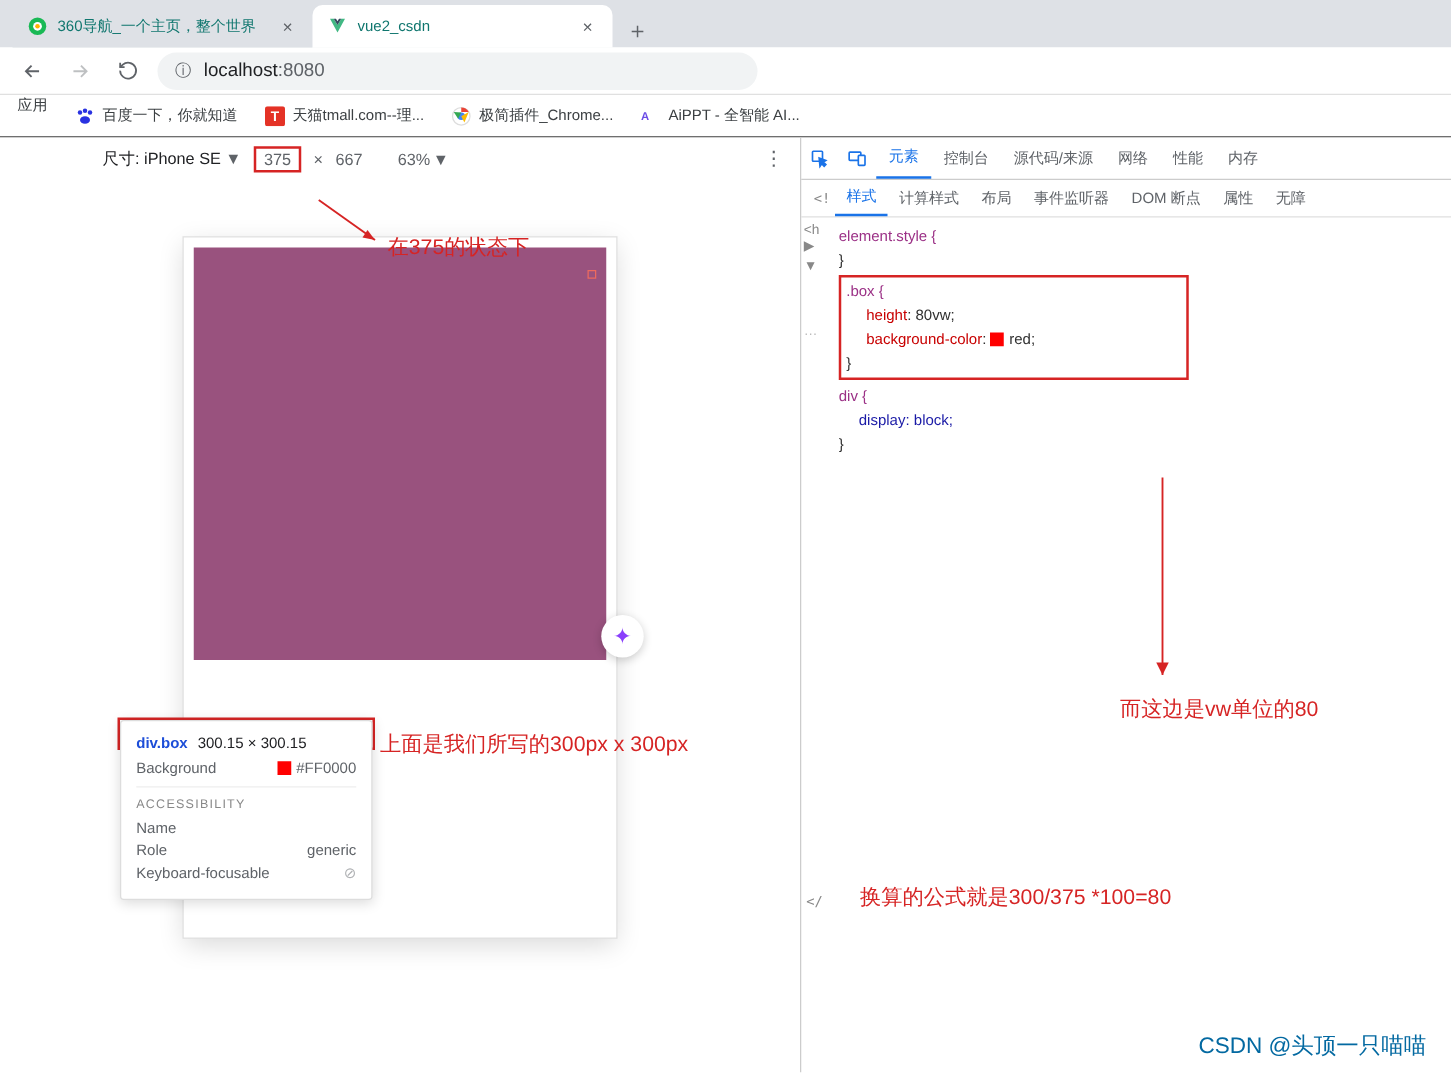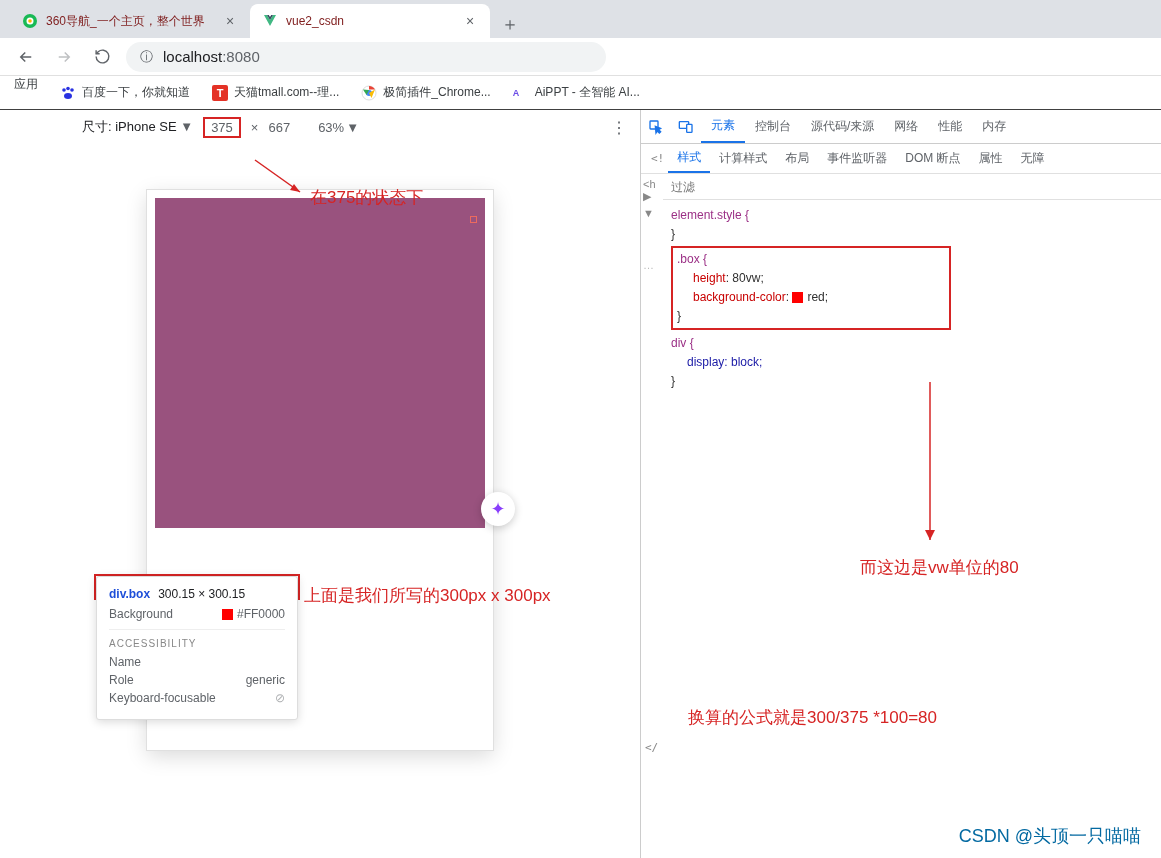--- a/index.html
+++ b/index.html
@@ -1,21 +1,21 @@
 <!DOCTYPE html>
 <html><head>
 <meta charset="utf-8">
 <style>
 *{box-sizing:border-box;margin:0;padding:0;font-family:"Microsoft YaHei",Arial,sans-serif}
 body{width:1161px;height:858px;background:#fff;overflow:hidden;position:relative;font-size:13px;color:#333}
 .tab-strip{height:38px;background:#dee1e6;display:flex;align-items:flex-end;padding-left:10px}
 .tab{height:34px;background:#dee1e6;border-radius:8px 8px 0 0;display:flex;align-items:center;padding:0 12px;min-width:240px;max-width:280px;position:relative;cursor:pointer}
 .tab.active{background:#fff}
 .tab-favicon{width:16px;height:16px;margin-right:8px;flex-shrink:0}
-.tab-title{flex:1;white-space:nowrap;overflow:hidden;text-overflow:ellipsis;font-size:12px;color:#7f1d1d}
+.tab-title{flex:1;white-space:nowrap;overflow:hidden;text-overflow:ellipsis;font-size:12px;color:#0f766e}
 .tab-close{width:16px;height:16px;border-radius:50%;display:flex;align-items:center;justify-content:center;font-size:14px;color:#5f6368;margin-left:6px}
 .new-tab{width:28px;height:28px;display:flex;align-items:center;justify-content:center;font-size:18px;color:#5f6368;margin-left:6px;cursor:pointer}
 .addr-bar{height:38px;background:#fff;display:flex;align-items:center;padding:0 12px;gap:10px;border-bottom:1px solid #e0e0e0}
 .nav-btn{width:28px;height:28px;display:flex;align-items:center;justify-content:center;color:#5f6368;border-radius:50%}
 .url-field{flex:0 0 480px;height:30px;background:#f1f3f4;border-radius:15px;display:flex;align-items:center;padding:0 14px;gap:10px;color:#5f6368}
 .url-host{color:#202124;font-size:15px}
 .url-port{color:#5f6368;font-size:15px}
 .bookmarks{height:34px;background:#fff;display:flex;padding:0 14px;gap:22px;border-bottom:1px solid #404040;font-size:12px;color:#3c4043}
 .bm{display:flex;align-items:center;gap:6px;cursor:pointer}
 .bm-ico{width:16px;height:16px;flex-shrink:0}
@@ -210,23 +210,20 @@
       <div class="dt-tab">无障</div>
     </div>
     <div class="elements-row">
       <div class="elcol">
         <div>&lt;h</div>
         <div>▶</div>
         <div style="margin-top:4px">▼</div>
         <div style="color:#bbb;margin-top:40px">…</div>
       </div>
       <div class="stylecol">
-        <div class="filter-row">
-          <input placeholder="过滤" style="">
-        </div>
         <div class="css-pane">
           <div><span class="sel">element.style {</span></div>
           <div>}</div>
           <div class="rule-box">
             <div><span class="sel">.box {</span></div>
             <div style="padding-left:16px"><span class="prop">height</span><span class="val">: 80vw;</span></div>
             <div style="padding-left:16px"><span class="prop">background-color</span><span class="val">: </span><span class="red-sw"></span><span class="val">red;</span></div>
             <div>}</div>
           </div>
           <div style="margin-top:4px"><span class="sel">div {</span></div>
@@ -267,16 +264,16 @@
 <svg class="anno-arrow" style="left:250px;top:158px" width="60" height="40">
     <path d="M5 2 L50 34" stroke="#d62424" stroke-width="1.5" fill="none"></path>
     <path d="M50 34 l-10 -2 l4 -6 z" fill="#d62424"></path>
   </svg>
 <div class="anno" style="left:310px;top:186px">在375的状态下</div>
 <div class="anno" style="left:304px;top:584px">上面是我们所写的300px  x 300px</div>
 <svg class="anno-arrow" style="left:900px;top:380px" width="60" height="170">
     <path d="M30 2 L30 160" stroke="#d62424" stroke-width="1.5" fill="none"></path>
     <path d="M30 160 l-5 -10 l10 0 z" fill="#d62424"></path>
   </svg>
-<div class="anno" style="left:860px;top:556px">而这边是vw单位的80</div>
+<div class="anno" style="left:896px;top:556px">而这边是vw单位的80</div>
 <div class="anno" style="left:688px;top:706px">换算的公式就是300/375 *100=80</div>
 
 <div class="watermark">CSDN @头顶一只喵喵</div>
 
 </body></html>

